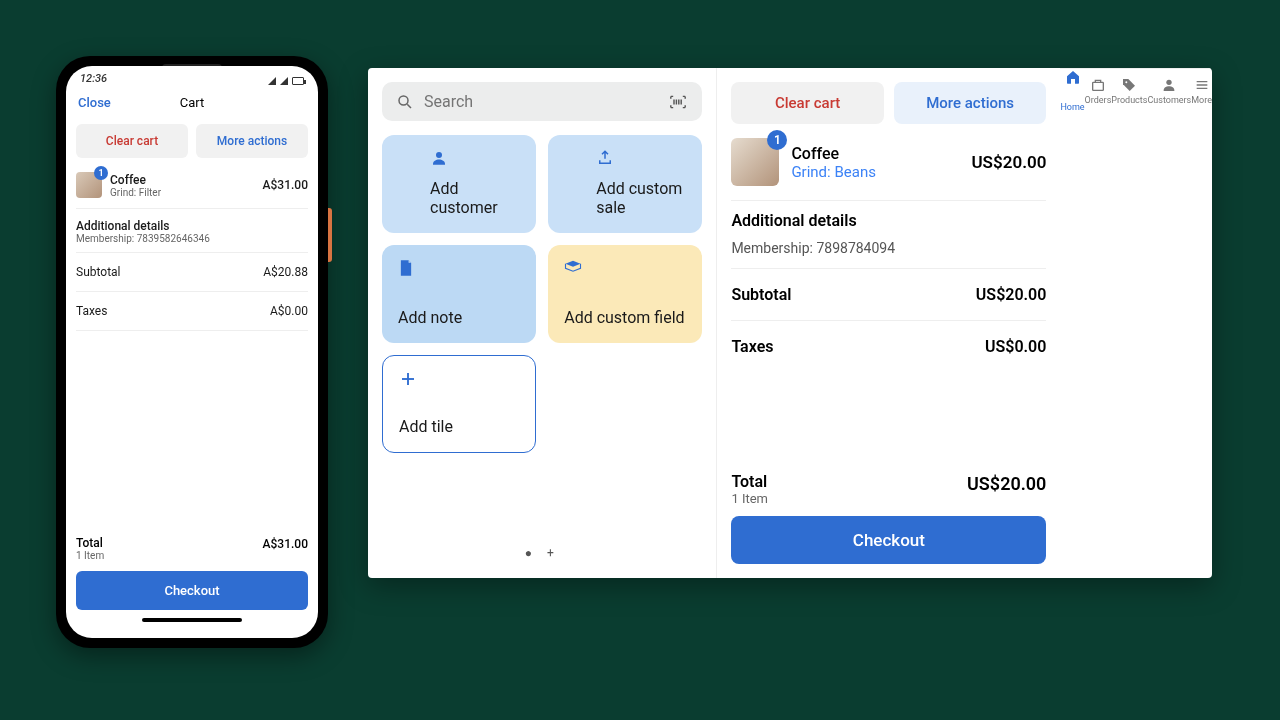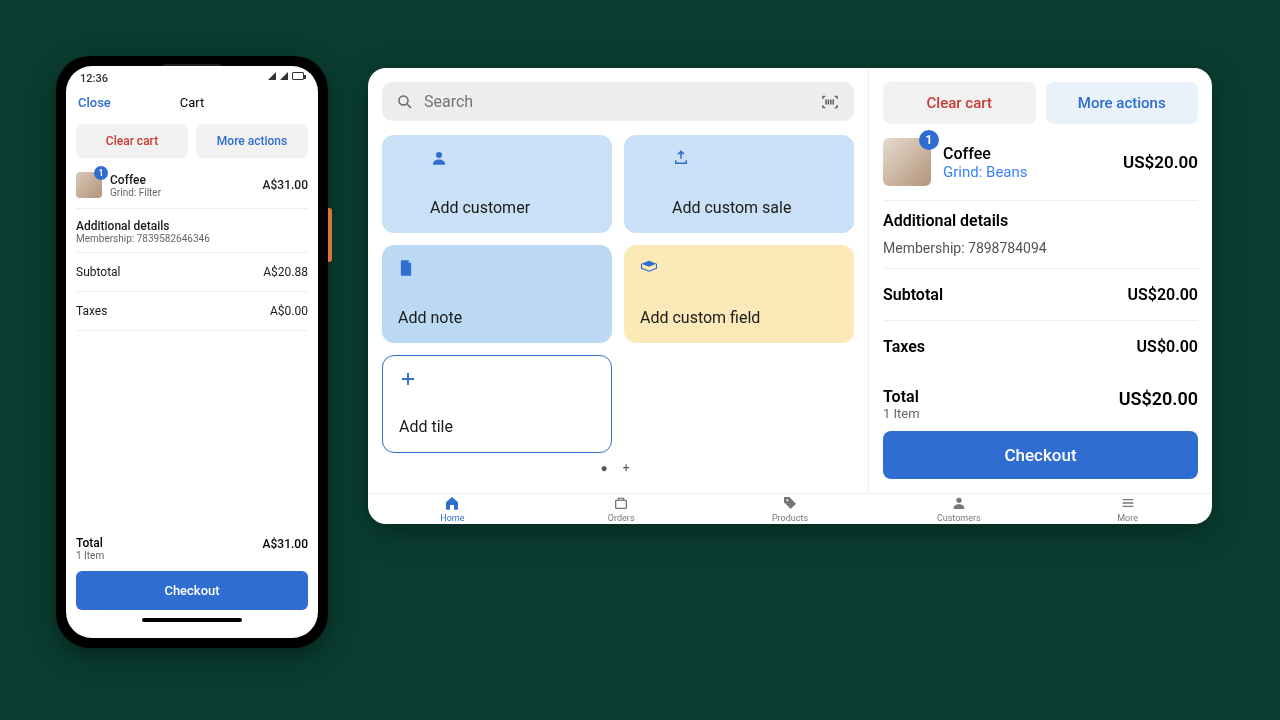--- a/index.html
+++ b/index.html
@@ -29,23 +29,23 @@
   }
   .phone-screen {
     width: 100%; height: 100%;
     background: #fff;
     border-radius: 26px;
     overflow: hidden;
     display: flex; flex-direction: column;
     position: relative;
   }
   .status-bar {
-    display: flex; justify-content: space-between; align-items: flex-start;
+    display: flex; justify-content: space-between; align-items: flex-end;
     padding: 6px 14px 2px;
-    font-size: 11px; font-weight: 500; color: #333;
+    font-size: 11px; font-weight: 500; color: #333; font-style: italic;
   }
   .status-right { display: flex; gap: 4px; align-items: center; }
   .tri { width: 0; height: 0; border-left: 8px solid transparent; border-bottom: 8px solid #333; }
   .batt { width: 12px; height: 8px; border: 1px solid #333; border-radius: 1px; position: relative; }
   .batt::after { content:""; position:absolute; right:-3px; top:2px; width:2px; height:4px; background:#333; }
 
   .ph-header { display:flex; align-items:center; justify-content:center; position:relative; padding: 8px 12px; font-size: 13px; }
   .ph-close { position:absolute; left:12px; color:#2f6dd1; font-weight:500; }
   .ph-title { font-weight:400; }
 
@@ -72,25 +72,25 @@
   .ph-totalrow { display:flex; justify-content:space-between; align-items:flex-start; padding: 6px 0 10px; }
   .ph-total-label { font-size:12px; font-weight:500; line-height:1.1; }
   .ph-total-sub { font-size:10px; color:#666; }
   .ph-checkout { background:#2f6dd1; color:#fff; text-align:center; border-radius:6px; padding:12px 0; font-size:13px; font-weight:500; }
   .ph-homebar { width:100px; height:4px; background:#000; border-radius:2px; margin: 8px auto 0; }
 
   
   .tablet {
     position: absolute;
     left: 368px; top: 68px;
-    width: 844px; height: 456px;
+    width: 844px; height: 510px;
     background: #fff;
-    border-radius: 18px;
+    border-radius: 4px;
     box-shadow: 0 8px 28px rgba(0,0,0,0.35);
-    display: flex; flex-direction: column;
+    display: flex; flex-direction: row;
     overflow: hidden;
   }
   .t-main { flex:1; display:flex; }
   .t-left { flex:1; padding: 14px; display:flex; flex-direction:column; }
   .t-search { background:#eceded; border-radius:10px; display:flex; align-items:center; padding: 10px 14px; gap:10px; }
   .t-search input { border:none; background:transparent; flex:1; font-size:16px; outline:none; color:#444; }
   .t-scan { color:#666; }
   .t-tiles { display:grid; grid-template-columns: 1fr 1fr; gap:12px; margin-top:14px; }
   .tile { border-radius:12px; padding:14px 16px 16px; height:98px; display:flex; flex-direction:column; justify-content:space-between; cursor:pointer; }
   .tile .ticon { font-size:16px; }
@@ -124,21 +124,21 @@
 
   .tr-footer { margin-top:auto; }
   .tr-totalrow { display:flex; justify-content:space-between; align-items:flex-start; padding: 12px 0 10px; }
   .tr-total-label { font-size:16px; font-weight:600; line-height:1.1; }
   .tr-total-sub { font-size:13px; color:#666; }
   .tr-total-price { font-size:18px; font-weight:600; }
   .tr-checkout { background:#2f6dd1; color:#fff; text-align:center; border-radius:8px; padding:14px 0; font-size:17px; font-weight:500; cursor:pointer; }
 
   .t-nav { height:44px; border-top:1px solid #eee; display:flex; }
   .t-nav-item { flex:1; display:flex; flex-direction:column; align-items:center; justify-content:center; gap:2px; font-size:9px; color:#777; cursor:pointer; }
-  .t-nav-item.active { color:#2f6dd1; }
+  .t-nav-item.active { color:#2f6dd1;justify-content:space-between; }
   .t-nav-icon { font-size:15px; line-height:1; }
 
   svg { display:block; }
 </style>
 </head>
 <body>
 
 <div class="phone">
   <div class="phone-notch"></div>
   <div class="phone-screen">

